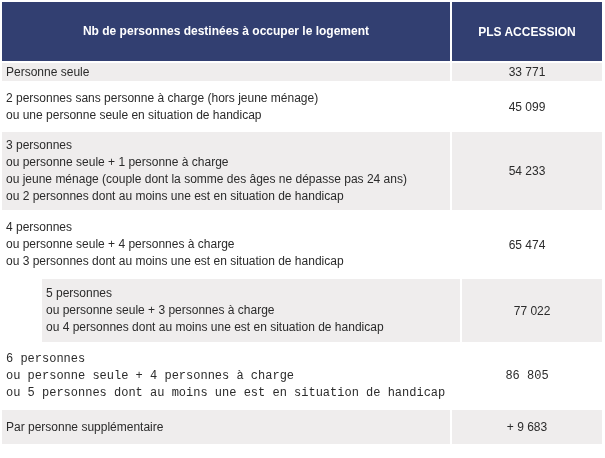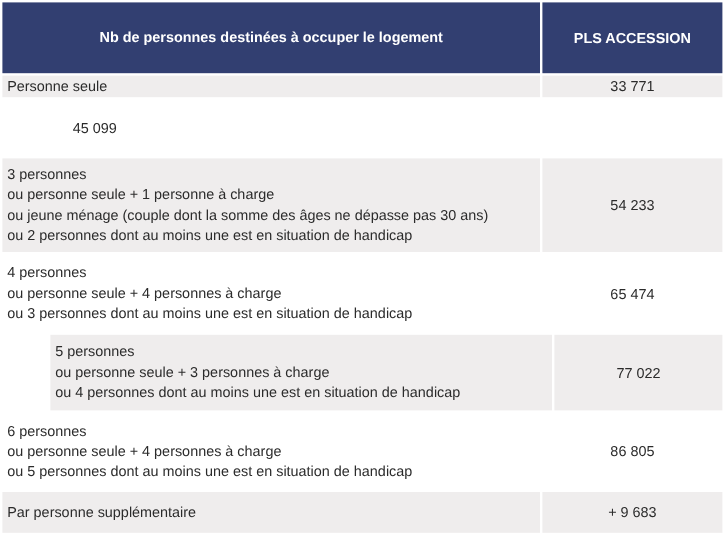--- a/index.html
+++ b/index.html
@@ -23,28 +23,32 @@
   </div>
 
   <div class="row gray" style="height:18px;">
     <div class="c1">
       <div>Personne seule</div>
     </div>
     <div class="c2">33 771</div>
   </div>
 
   <div class="row white" style="height:47px;">
+    <div class="c1">
+      <div>2 personnes sans personne à charge (hors jeune ménage)</div>
+      <div>ou une personne seule en situation de handicap</div>
+    </div>
     <div class="c2">45 099</div>
   </div>
 
   <div class="row gray" style="height:78px;">
     <div class="c1">
       <div>3 personnes</div>
       <div>ou personne seule + 1 personne à charge</div>
-      <div>ou jeune ménage (couple dont la somme des âges ne dépasse pas 30 ans)</div>
+      <div>ou jeune ménage (couple dont la somme des âges ne dépasse pas 24 ans)</div>
       <div>ou 2 personnes dont au moins une est en situation de handicap</div>
     </div>
     <div class="c2">54 233</div>
   </div>
 
   <div class="row white" style="height:65px;">
     <div class="c1">
       <div>4 personnes</div>
       <div>ou personne seule + 4 personnes à charge</div>
       <div>ou 3 personnes dont au moins une est en situation de handicap</div>
@@ -54,21 +58,21 @@
 
   <div class="row gray" style="height:63px;padding-left:40px;">
     <div class="c1">
       <div>5 personnes</div>
       <div>ou personne seule + 3 personnes à charge</div>
       <div>ou 4 personnes dont au moins une est en situation de handicap</div>
     </div>
     <div class="c2">77 022</div>
   </div>
 
-  <div class="row white" style="height:64px;">
+  <div class="row white" style="height:64px;font-family:Liberation Mono, monospace;">
     <div class="c1">
       <div>6 personnes</div>
       <div>ou personne seule + 4 personnes à charge</div>
       <div>ou 5 personnes dont au moins une est en situation de handicap</div>
     </div>
     <div class="c2">86 805</div>
   </div>
 
   <div class="row gray" style="height:34px;">
     <div class="c1">

